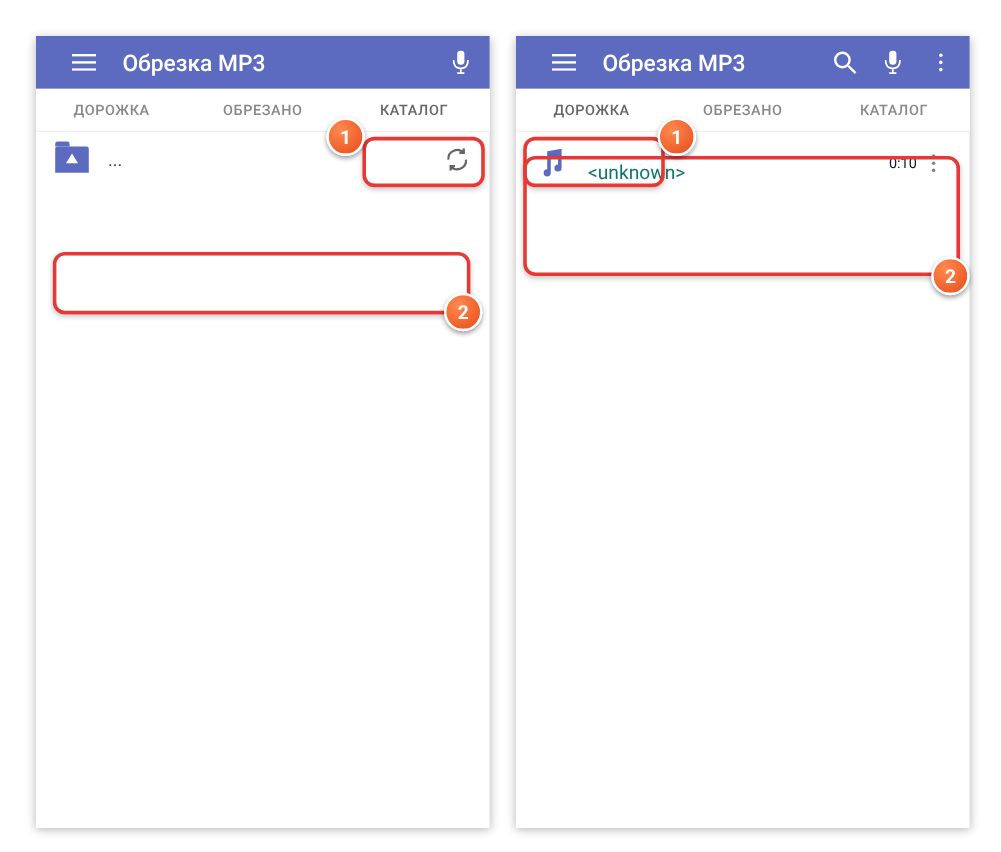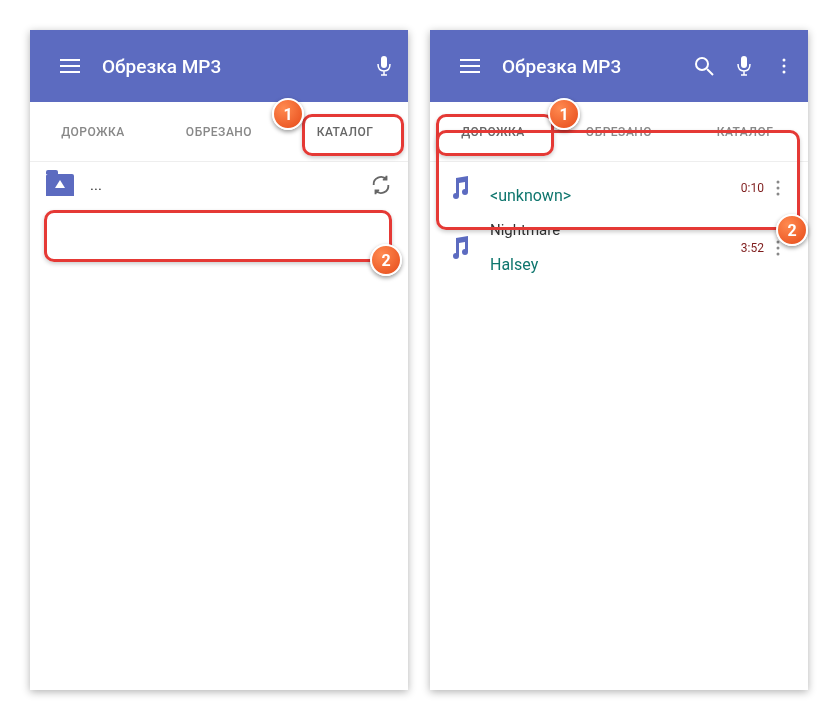--- a/index.html
+++ b/index.html
@@ -1,36 +1,36 @@
 <!DOCTYPE html>
 <html><head>
 <meta charset="utf-8">
 <style>
 * { margin: 0; padding: 0; box-sizing: border-box; font-family: Roboto, Arial, sans-serif; }
 body { background: #fff; width: 834px; height: 710px; position: relative; }
 .phone { position: absolute; background: #fff; box-shadow: 0 2px 8px rgba(0,0,0,0.3); }
 .phone-left { left: 30px; top: 30px; width: 378px; height: 660px; }
 .phone-right { left: 430px; top: 30px; width: 378px; height: 660px; }
-.appbar { background: #5C6BC0; height: 72px; display: flex; align-items: center; padding: 0 12px; color: #fff; }
+.appbar { background: #5C6BC0; height: 44px; display: flex; align-items: center; padding: 0 12px; color: #fff; }
 .appbar-title { flex: 1; font-size: 19px; font-weight: 500; margin-left: 20px; }
 .appbar-icon { width: 24px; height: 24px; display: flex; align-items: center; justify-content: center; margin-left: 16px; cursor: pointer; }
-.tabs { display: flex; background: #fff; height: 60px; border-bottom: 1px solid #eee; }
+.tabs { display: flex; background: #fff; height: 36px; border-bottom: 1px solid #eee; }
 .tab { flex: 1; display: flex; align-items: center; justify-content: center; font-size: 12px; font-weight: 500; color: #888; letter-spacing: 0.5px; cursor: pointer; position: relative; }
 .tab.active { color: #666; }
 .list-row { display: flex; align-items: center; padding: 12px 16px; position: relative; }
 .folder-icon { width: 28px; height: 22px; background: #5C6BC0; border-radius: 2px 2px 0 0; position: relative; margin-right: 16px; }
 .folder-icon::before { content: ''; position: absolute; top: -4px; left: 0; width: 12px; height: 4px; background: #5C6BC0; border-radius: 2px 2px 0 0; }
 .folder-arrow { position: absolute; left: 9px; top: 6px; width: 0; height: 0; border-left: 5px solid transparent; border-right: 5px solid transparent; border-bottom: 8px solid #fff; }
 .dots-label { font-size: 15px; color: #333; }
 .refresh-icon { margin-left: auto; width: 22px; height: 22px; cursor: pointer; }
 .music-icon { width: 28px; height: 28px; margin-right: 16px; flex-shrink: 0; }
 .track-info { flex: 1; min-width: 0; }
 .track-title { font-size: 15px; color: #333; white-space: nowrap; overflow: hidden; text-overflow: ellipsis; }
 .track-artist { font-size: 16px; color: #0f766e; margin-top: 16px; }
-.track-duration { font-size: 12px; color: #7f1d1d; margin-right: 12px; }
+.track-duration { font-size: 12px; color: #0f172a; margin-right: 12px; }
 .more-icon { width: 16px; height: 16px; cursor: pointer; flex-shrink: 0; }
 .highlight-box { position: absolute; border: 3px solid #E53935; border-radius: 10px; pointer-events: none; box-shadow: 0 2px 4px rgba(0,0,0,0.2); }
 .badge { position: absolute; width: 32px; height: 32px; border-radius: 50%; background: radial-gradient(circle at 35% 30%, #FF8A50, #E64A19); border: 2px solid #fff; box-shadow: 0 2px 4px rgba(0,0,0,0.4); display: flex; align-items: center; justify-content: center; color: #fff; font-weight: bold; font-size: 16px; pointer-events: none; z-index: 10; }
 svg { display: block; }
 </style>
 </head>
 <body>
 
 <div class="phone phone-left">
   <div class="appbar">
@@ -119,37 +119,18 @@
     </div>
     <span class="track-duration">0:10</span>
     <div class="more-icon">
       <svg width="4" height="16" viewBox="0 0 4 16" fill="#888">
           <circle cx="2" cy="2" r="1.5"></circle>
           <circle cx="2" cy="8" r="1.5"></circle>
           <circle cx="2" cy="14" r="1.5"></circle>
         </svg>
     </div>
   </div>
-  <div class="list-row" style="padding-top:8px; padding-bottom:8px;">
-    <div class="music-icon">
-      <svg width="28" height="28" viewBox="0 0 28 28" fill="#5C6BC0">
-          <path d="M10 4 L22 2 L22 18 A3 3 0 1 1 19 15 L19 8 L13 9 L13 22 A3 3 0 1 1 10 19 Z"></path>
-        </svg>
-    </div>
-    <div class="track-info">
-      <div class="track-title">Nightmare</div>
-      <div class="track-artist">Halsey</div>
-    </div>
-    <span class="track-duration">3:52</span>
-    <div class="more-icon">
-      <svg width="4" height="16" viewBox="0 0 4 16" fill="#888">
-          <circle cx="2" cy="2" r="1.5"></circle>
-          <circle cx="2" cy="8" r="1.5"></circle>
-          <circle cx="2" cy="14" r="1.5"></circle>
-        </svg>
-    </div>
-  </div>
 
   <div class="highlight-box" style="left:6px; top:84px; width:118px; height:42px;"></div>
   <div class="badge" style="left:118px; top:68px;">1</div>
   <div class="highlight-box" style="left:6px; top:100px; width:364px; height:100px;"></div>
   <div class="badge" style="left:346px; top:184px;">2</div>
 </div>
 
 </body></html>

